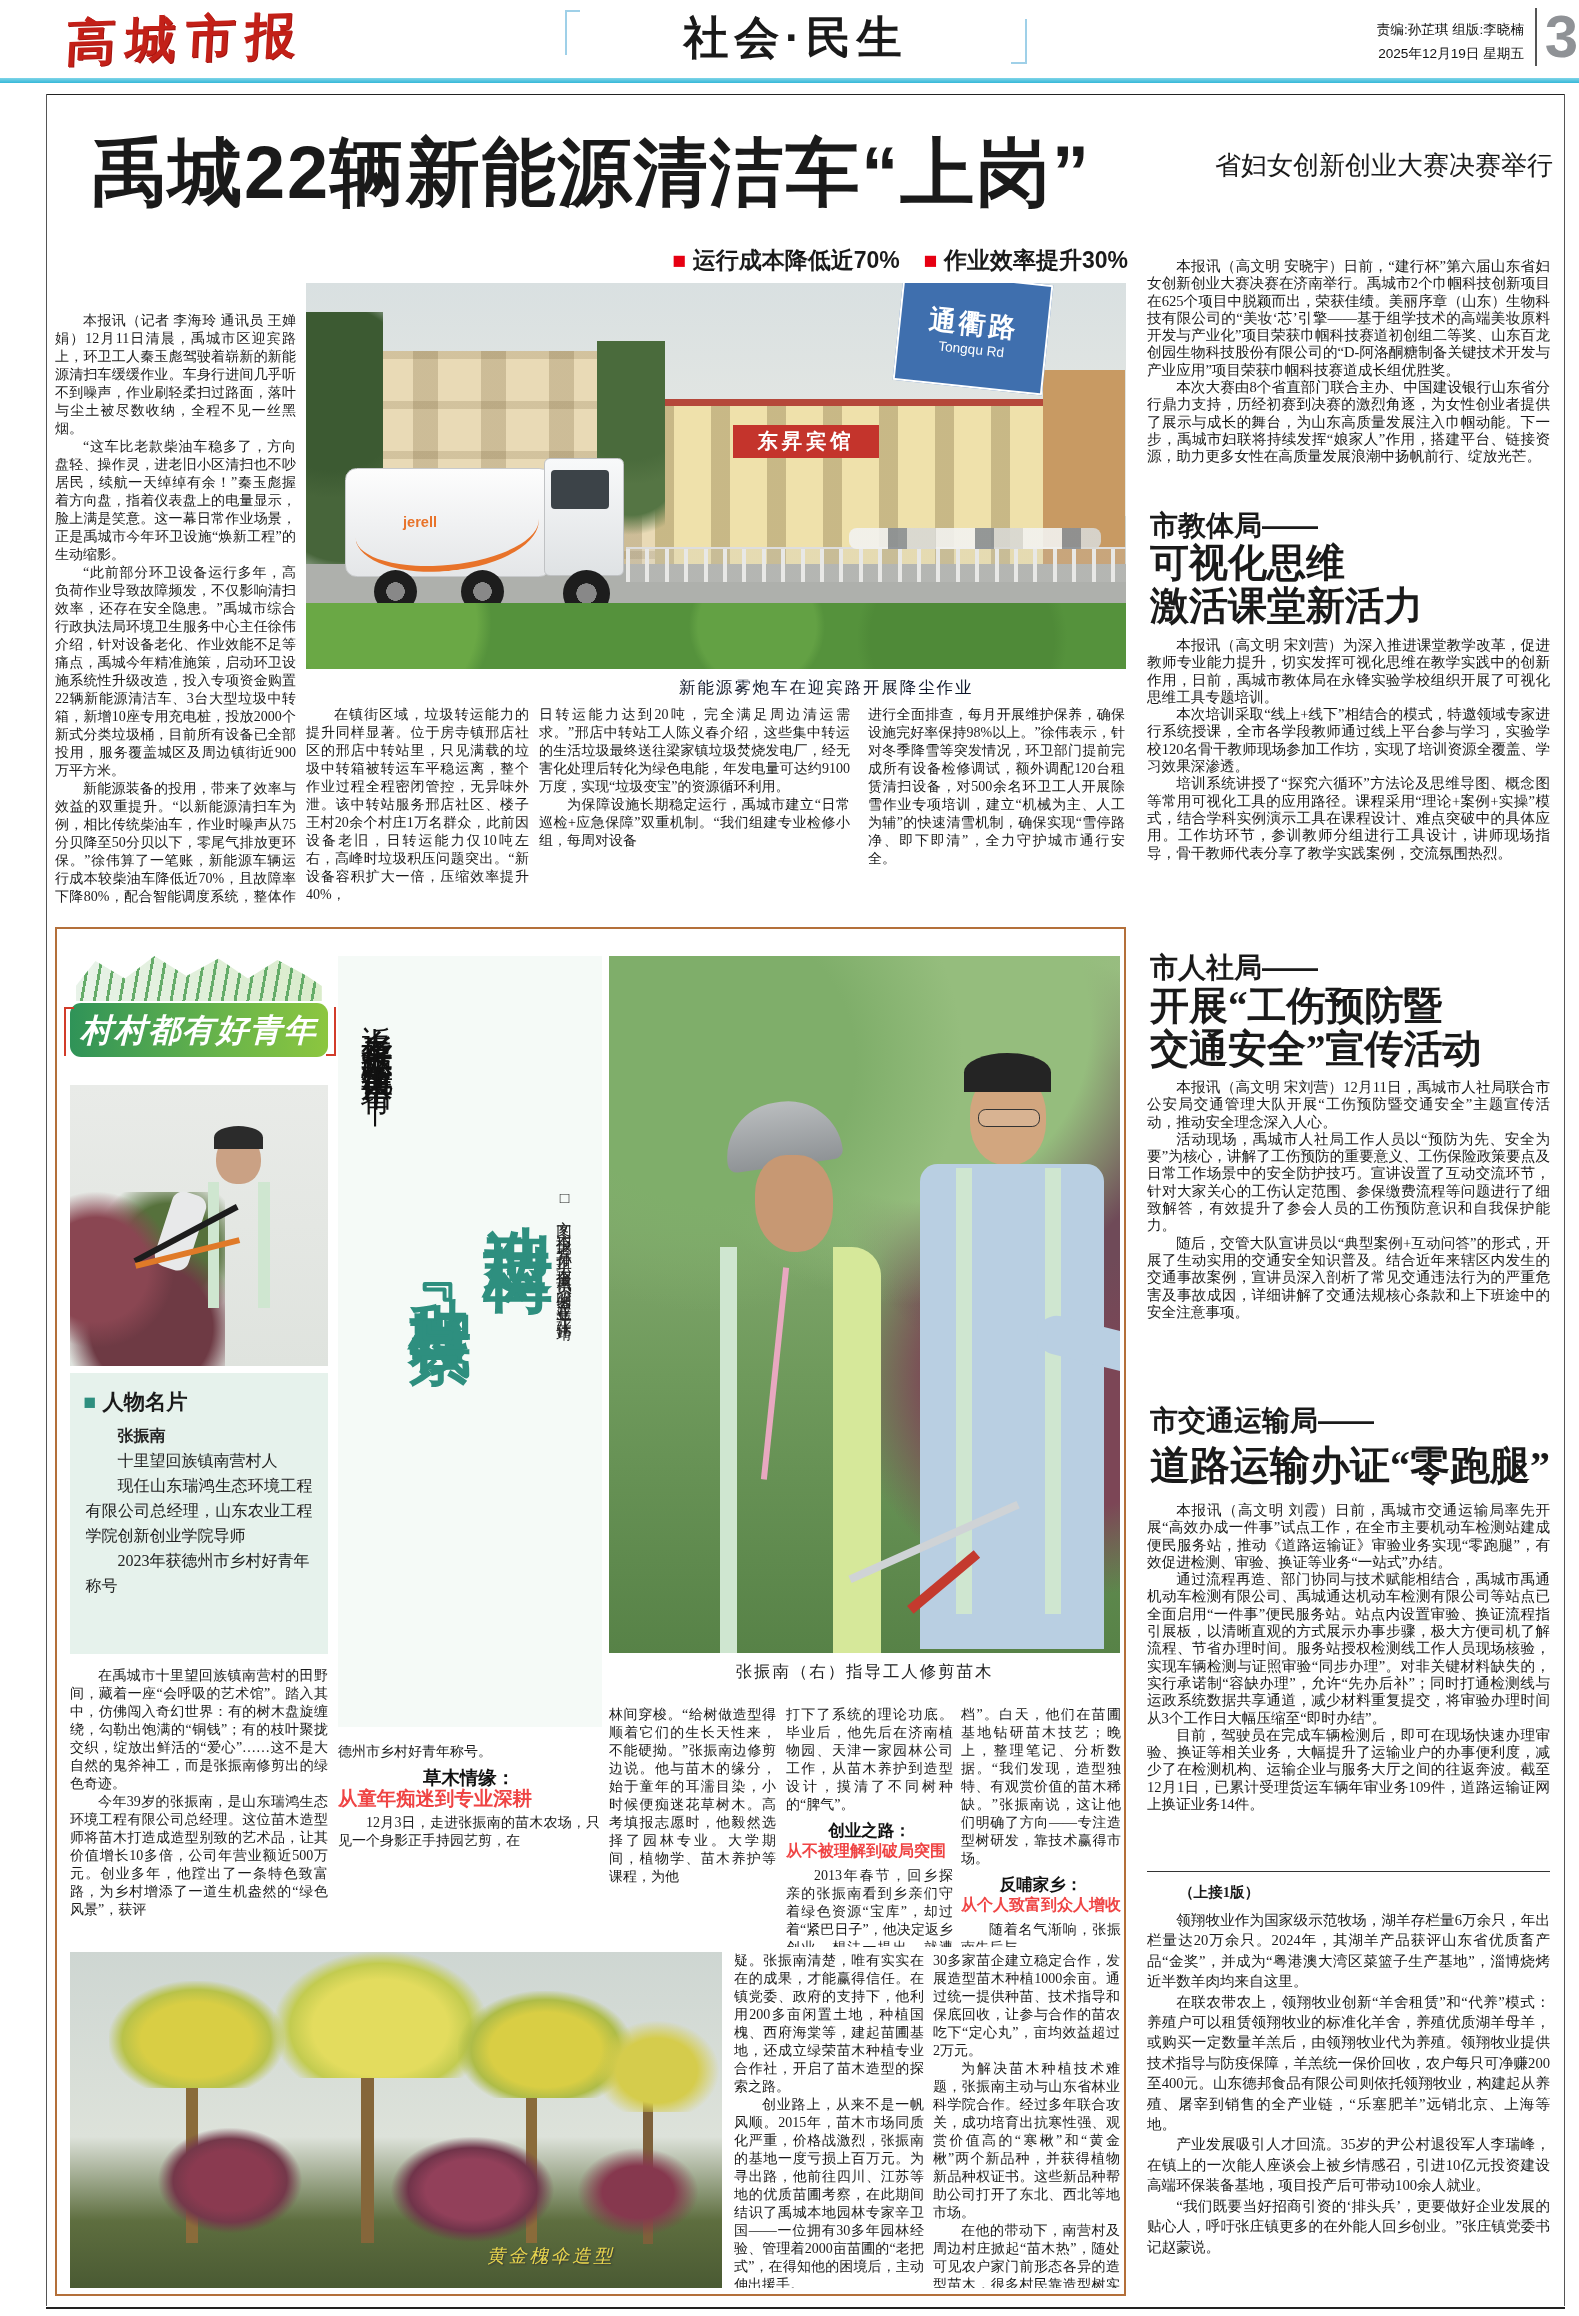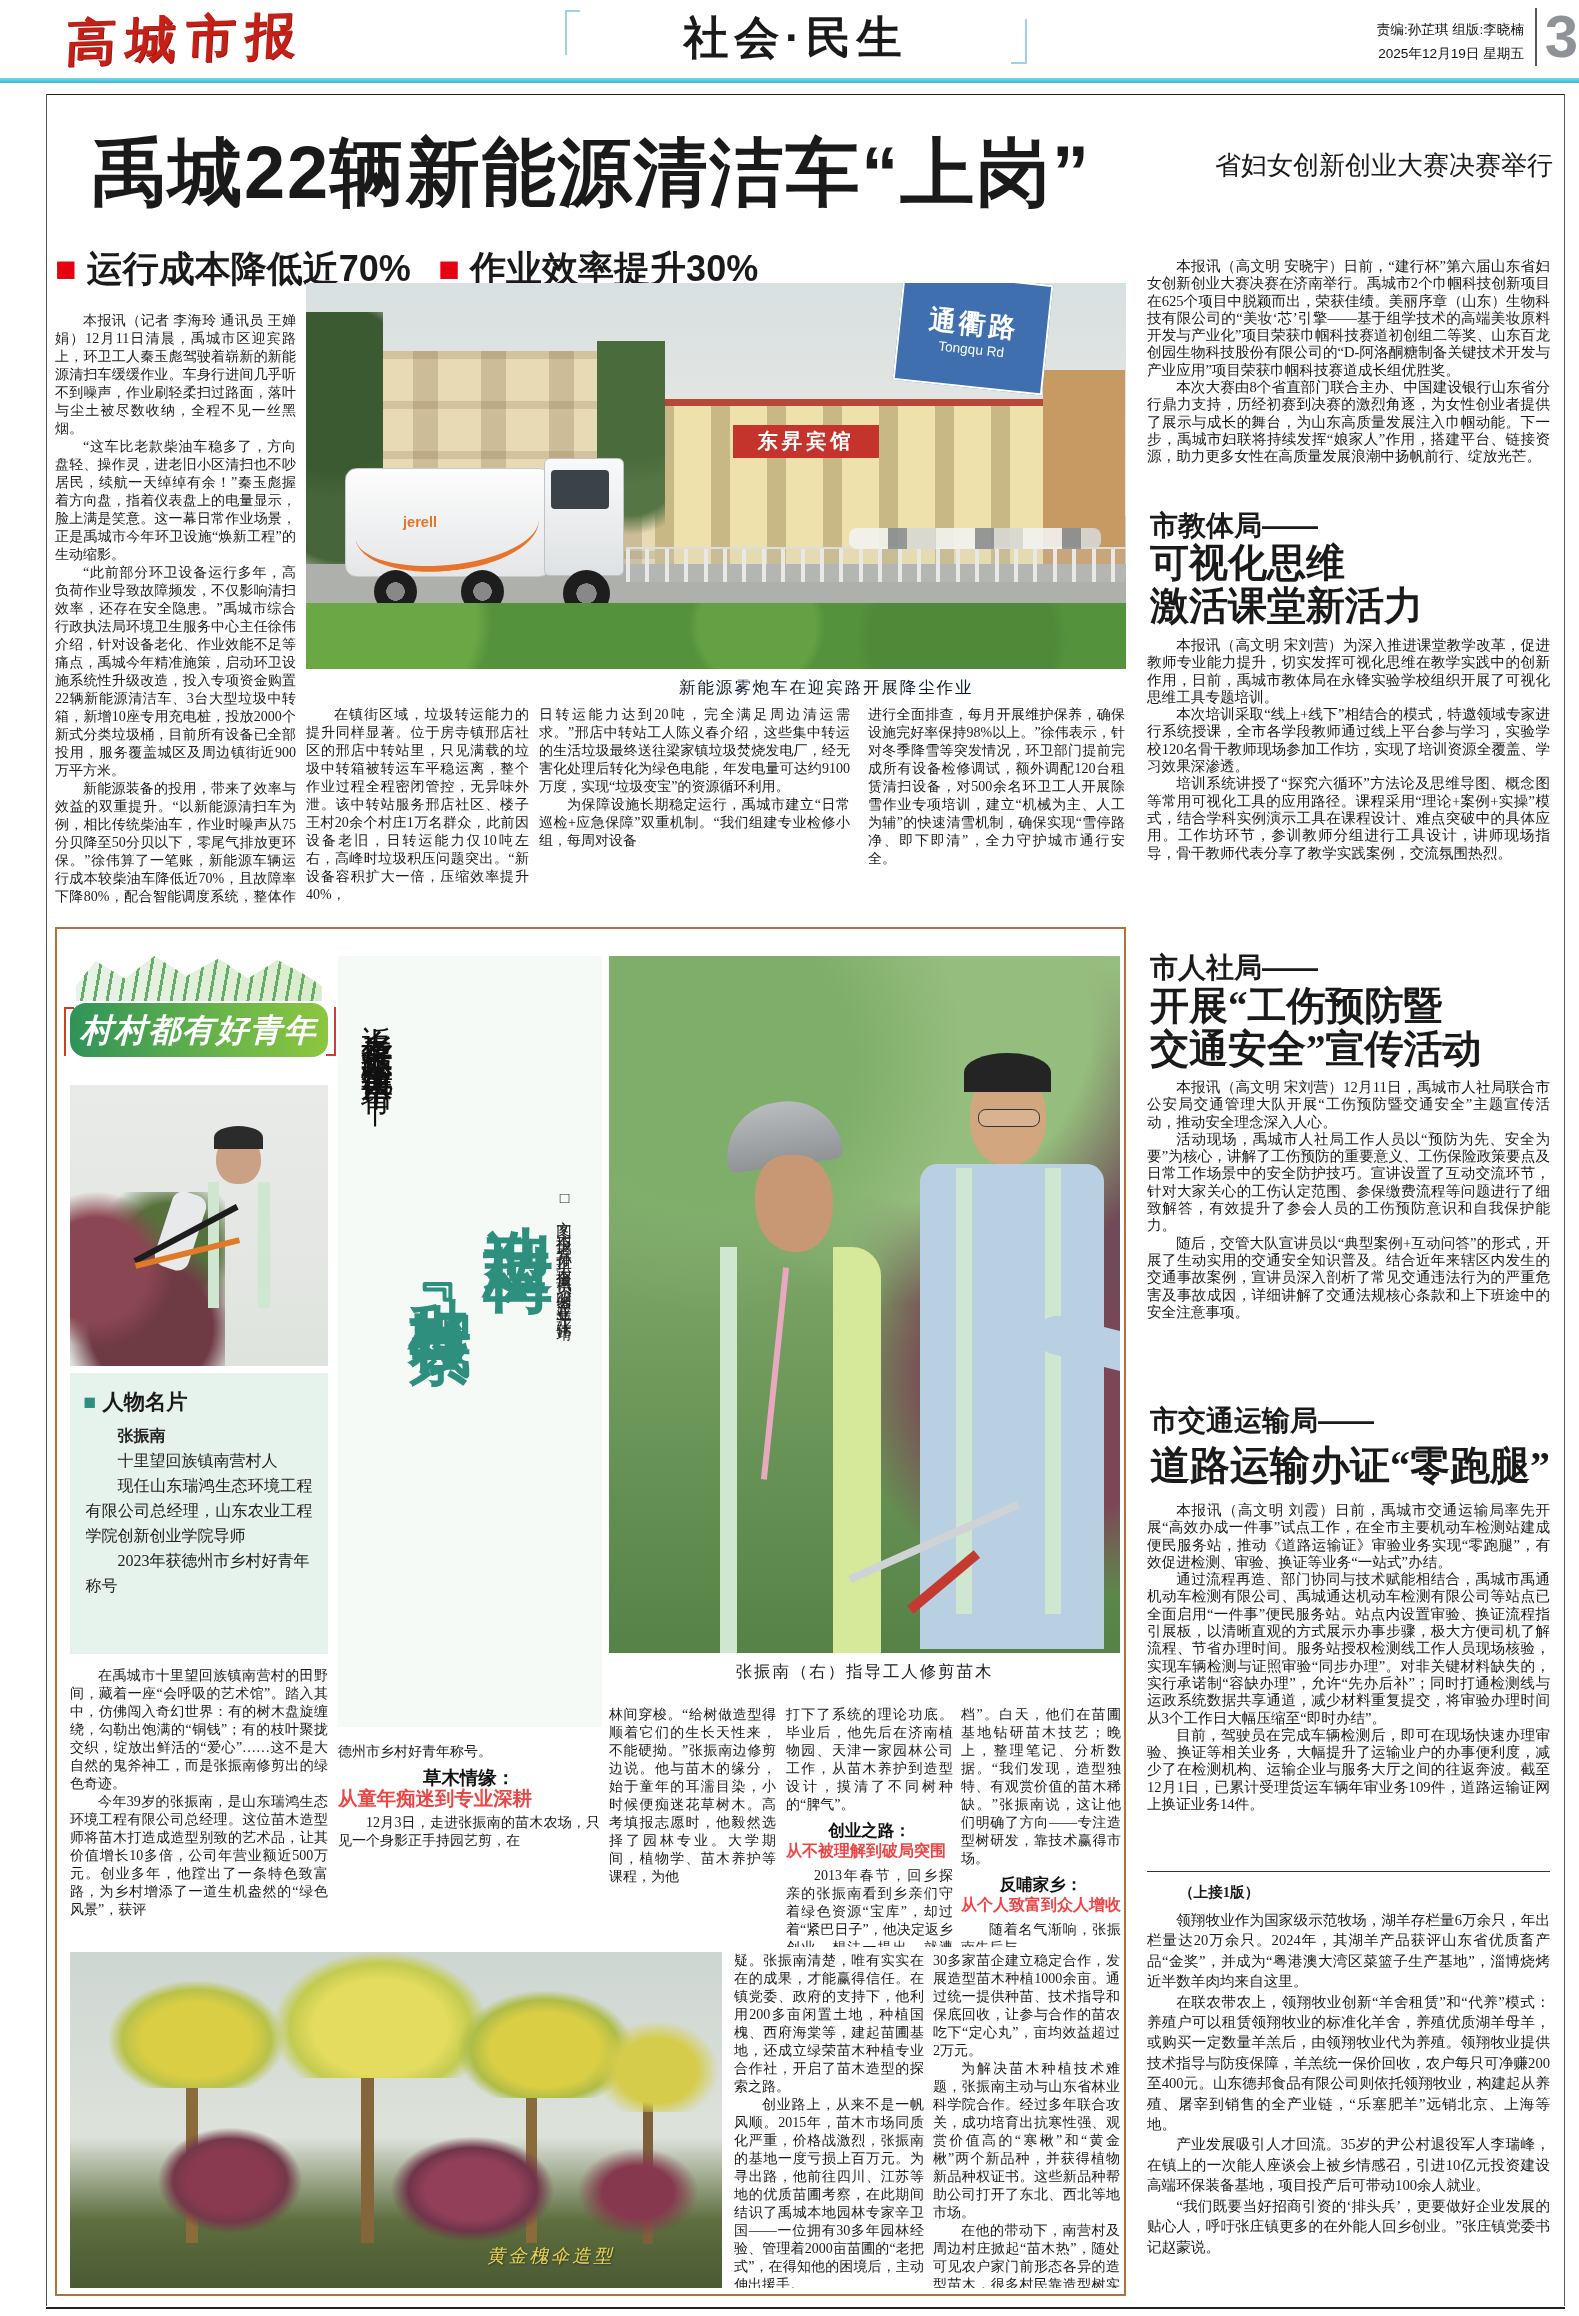--- a/index.html
+++ b/index.html
@@ -39,21 +39,21 @@
   </div>
 
   <div class="abs" style="left:0;top:78px;width:1580px;height:4.9px;background:linear-gradient(#7fd4e8,#35b8d8);"></div>
   <div class="abs" style="left:46px;top:94px;width:1519px;height:1px;background:#222;"></div>
   <div class="abs" style="left:46px;top:94px;width:1px;height:2212px;background:#555;"></div>
   <div class="abs" style="left:1564px;top:94px;width:1px;height:2212px;background:#555;"></div>
   <div class="abs" style="left:46px;top:2307px;width:1519px;height:1.9px;background:#222;"></div>
 
   <div class="abs sans" style="left:55px;top:124px;width:1073px;text-align:center;font-size:74px;font-weight:bold;letter-spacing:1.9px;">禹城22辆新能源清洁车“上岗”</div>
 
-  <div class="abs sans" style="left:55px;top:245px;width:1073px;text-align:left;font-size:36px;font-weight:bold;">
+  <div class="abs sans" style="left:55px;top:245px;width:1073px;text-align:right;font-size:23px;font-weight:bold;">
     <span style="color:#e60012;">■</span>
     <span>运行成本降低近70%</span>
     <span style="color:#e60012;margin-left:17.5px;">■</span>
     <span>作业效率提升30%</span>
   </div>
 
   <div class="abs photo clip" style="left:306px;top:283px;width:820px;height:386px;">
     <div class="abs" style="left:0;top:0;width:820px;height:233px;background:linear-gradient(#d9e0e1,#e9eae4);"></div>
     <div class="abs" style="left:39px;top:68px;width:320px;height:213px;background:#e9dab6;
          background-image:repeating-linear-gradient(90deg,rgba(120,100,60,.25) 0 25px,transparent 25px 68px),repeating-linear-gradient(rgba(120,100,60,.2) 0 7.8px,transparent 7.8px 50px);"></div>
@@ -151,21 +151,21 @@
     <p class="para">产业发展吸引人才回流。35岁的尹公村退役军人李瑞峰，在镇上的一次能人座谈会上被乡情感召，引进10亿元投资建设高端环保装备基地，项目投产后可带动100余人就业。</p>
     <p class="para">“我们既要当好招商引资的‘排头兵’，更要做好企业发展的贴心人，呼吁张庄镇更多的在外能人回乡创业。”张庄镇党委书记赵蒙说。</p>
   </div>
 
   <div class="abs" style="left:55px;top:927px;width:1067px;height:1365px;border:2.9px solid #b4703a;background:#fff;"></div>
 
   <div class="abs" style="left:70px;top:951px;width:258px;height:128px;">
     <div class="abs" style="left:5.8px;top:0;width:246px;height:50px;opacity:.85;
                 background:repeating-linear-gradient(100deg,#4a9e4f 0 2.9px,transparent 2.9px 12.6px),linear-gradient(90deg,rgba(74,158,79,.15),rgba(130,190,80,.35));
                 clip-path:polygon(0 70%,8% 20%,20% 55%,32% 10%,45% 50%,58% 15%,70% 55%,82% 18%,94% 50%,100% 70%,100% 100%,0 100%);"></div>
-    <div class="abs sans" style="left:0;top:52px;width:258px;height:54px;border-radius:16px;
+    <div class="abs sans" style="left:0;top:52px;width:258px;height:54px;border-radius:11px;
                 background:linear-gradient(90deg,#2f9358,#6ab54a 60%,#8cc63f);color:#fff;font-size:32px;font-weight:bold;
                 text-align:center;line-height:54px;letter-spacing:1.9px;font-style:italic;">村村都有好青年</div>
     <div class="abs" style="left:-5.8px;top:56px;width:7.8px;height:47px;border-left:2.9px solid #d23c2a;border-top:2.9px solid #d23c2a;"></div>
     <div class="abs" style="right:1258px;top:0;"></div>
     <div class="abs" style="left:256px;top:56px;width:7.8px;height:47px;border-right:2.9px solid #d23c2a;border-bottom:2.9px solid #d23c2a;"></div>
   </div>
 
   <div class="abs photo clip" style="left:70px;top:1085px;width:258px;height:281px;background:linear-gradient(#e9ebe8,#dfe3de);">
     <div class="abs" style="left:-29px;top:107px;width:184px;height:194px;
          background:radial-gradient(circle at 30% 40%,#8a4652 0 30%,transparent 45%),radial-gradient(circle at 60% 70%,#6e3a44 0 35%,transparent 50%),radial-gradient(circle at 70% 30%,#56713c 0 25%,transparent 40%);"></div>

